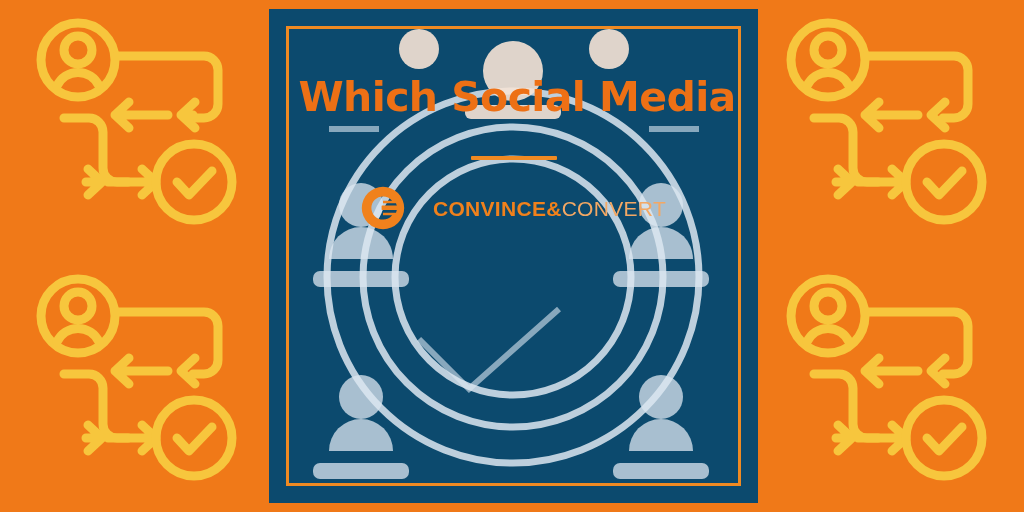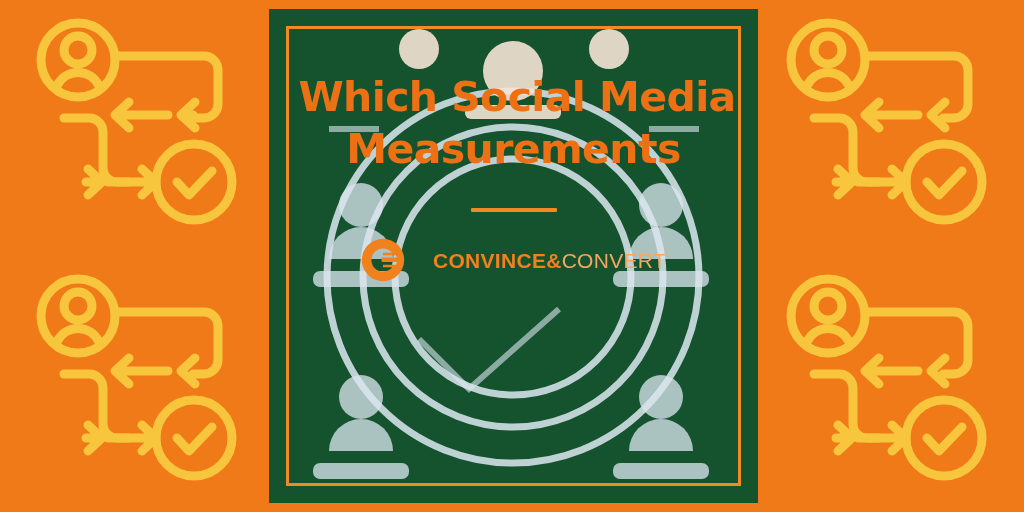--- a/index.html
+++ b/index.html
@@ -33,21 +33,21 @@
   .ji-tr { left: 780px; top: 12px;  }
   .ji-br { left: 780px; top: 268px; }
 
   
   #card {
     position: absolute;
     left: 269px;
     top: 9px;
     width: 489px;
     height: 494px;
-    background: #14532d;
+    background: #0c4a6e;
     box-sizing: border-box;
     padding: 17px;
     overflow: hidden;
   }
   #card-watermark {
     position: absolute;
     left: 0; top: 0;
     width: 489px;
     height: 494px;
     opacity: 1;
@@ -222,21 +222,20 @@
         <path d="M380 120 L430 120"></path>
       </g>
     </svg>
 
     <div id="card-inner"></div>
 
     <div id="card-content">
 
       <h1 id="headline">
         <span class="hl-line">Which Social Media</span>
-        <span class="hl-line">Measurements</span>
       </h1>
 
       <div id="divider"></div>
 
       <div id="logo-row">
         <svg id="logo-mark" viewBox="0 0 44 44" aria-hidden="true">
           <path fill="#F0811C" d="M22 0.8 A21.2 21.2 0 1 0 22 43.2 A21.2 21.2 0 0 0 22 0.8 Z M22 33.6 a11.6 11.6 0 1 1 0 -23.2 a11.6 11.6 0 0 1 9.1 4.4 H22 v2.5 h13.0 a11.5 11.5 0 0 1 0 9.4 H22 v2.5 h9.1 A11.6 11.6 0 0 1 22 33.6 Z"></path>
           <rect fill="#F0811C" x="20.6" y="19.6" width="16.2" height="4.4" rx="0.4"></rect>
         </svg>
         <div id="logo-word">

